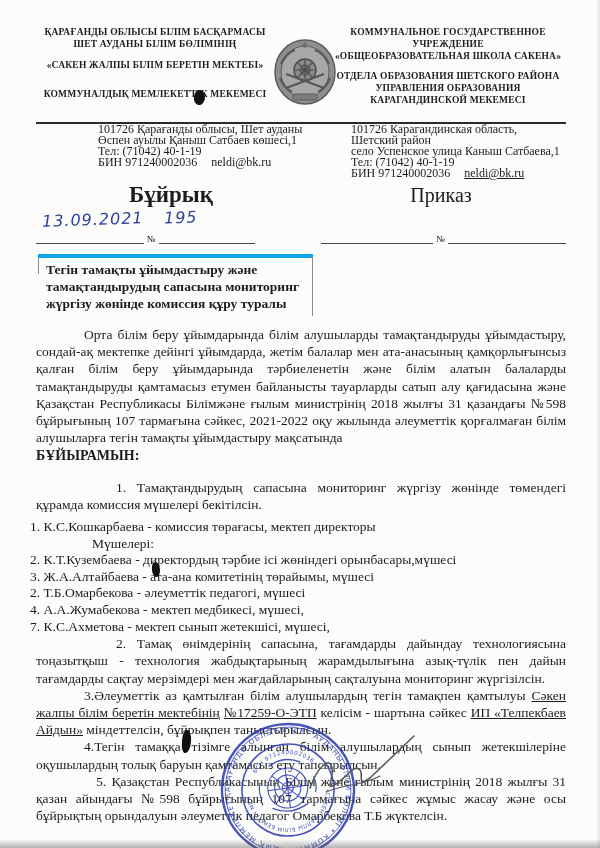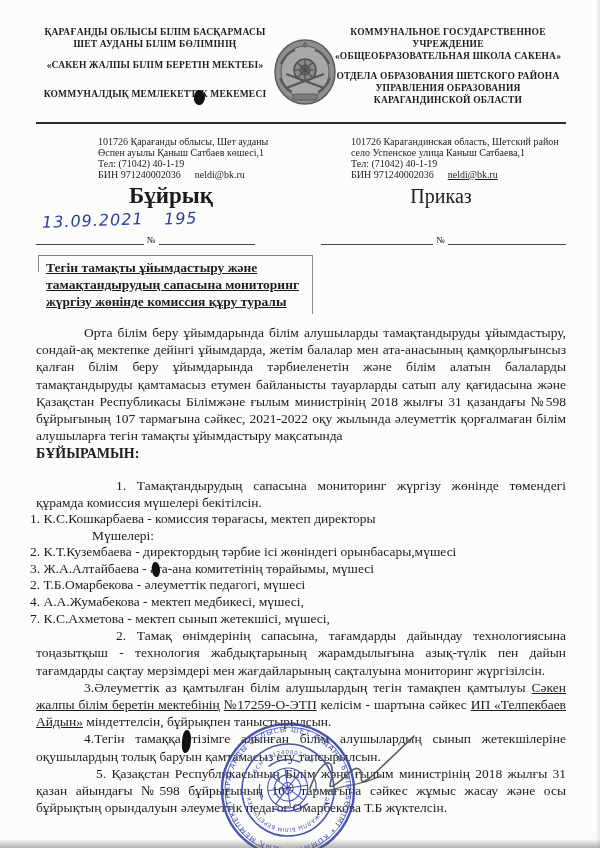--- a/index.html
+++ b/index.html
@@ -12,21 +12,21 @@
   .inner{padding:26px 34px 0 36px;}
   
   .org-header{display:flex;justify-content:space-between;position:relative;min-height:92px;gap:36px;}
   .org-left{width:238px;text-align:center;font-weight:bold;font-size:9.5px;line-height:12px;letter-spacing:.2px;}
   .org-right{width:236px;text-align:center;font-weight:bold;font-size:9.5px;line-height:12px;letter-spacing:.2px;padding-left:20px;}
   .org-gap{height:9px;}
   .org-gap-sm{height:8px;}
   .emblem-wrap{position:absolute;left:236px;top:12px;width:66px;height:74px;}
   .rule{border:none;border-top:2px solid #2a2a2c;margin:4px 0 0 0;}
   
-  .contacts{display:flex;justify-content:space-between;margin-top:12px;font-size:10px;line-height:11px;}
+  .contacts{display:flex;justify-content:space-between;margin-top:0;font-size:12px;line-height:11px;}
   .contacts .c-left{margin-left:62px;width:220px;}
   .contacts .c-right{width:215px;}
   .email{margin-left:14px;}
   .email.u{text-decoration:underline;}
   
   .titles{display:flex;justify-content:space-between;margin-top:3px;align-items:center;}
   .titles .t-left{width:270px;text-align:center;font-size:23px;font-weight:bold;}
   .titles .t-right{width:250px;text-align:center;font-size:20px;}
   
   .numrow{display:flex;justify-content:space-between;margin-top:14px;height:22px;font-size:10px;}
@@ -34,30 +34,30 @@
   .blankline{display:inline-block;border-bottom:1px solid #444;height:14px;}
   .nosign{margin:0 3px;font-size:9px;}
   .hand{position:absolute;color:#2b3f9e;font-family:"DejaVu Sans",sans-serif;font-style:italic;
         font-size:16px;letter-spacing:1px;transform:rotate(-2deg);white-space:nowrap;}
   .hand.date{left:6px;top:-12px;}
   .hand.num{left:128px;top:-14px;}
   
   .subject{position:relative;margin:10px 4px 0 2px;width:262px;
            font-weight:bold;font-size:13.5px;line-height:17px;
            padding:3px 4px 4px 8px;
-           border-top:1px solid #0ea5e9;border-right:1px solid #8b8b8b;text-decoration:underline;}
+           border-top:4px solid #0ea5e9;border-right:1px solid #8b8b8b;}
   .subject::before{content:"";position:absolute;left:0;top:0;width:1px;height:16px;background:#8b8b8b;}
   
   .bodytext{margin-top:10px;font-size:13.5px;line-height:17.2px;text-align:justify;}
   .p{margin:0;}
   .ind48{text-indent:48px;}
   .ind60{text-indent:60px;}
   .ind80{text-indent:80px;}
   .resolve{font-weight:bold;font-size:14px;margin-top:1px;}
-  .members{font-size:13.5px;line-height:16.6px;margin-left:-6px;}
+  .members{margin-top:6px;font-size:13.5px;line-height:16.6px;margin-left:-6px;}
   .members .m-sub{margin-left:62px;}
   .useg{text-decoration:underline;}
   
   .stamp{position:absolute;left:212px;top:714px;width:152px;height:152px;opacity:.88;transform:rotate(-8deg);}
   .signature-ink{position:absolute;left:296px;top:726px;width:140px;height:90px;}
   .blob{position:absolute;background:#111;border-radius:45% 55% 50% 50%;}
   .blob1{left:194px;top:90px;width:11px;height:15px;transform:rotate(8deg);}
   .blob2{left:152px;top:562px;width:8px;height:15px;transform:rotate(-4deg);}
   .blob3{left:182px;top:730px;width:9px;height:23px;border-radius:50% 50% 60% 40%;transform:rotate(3deg);}
   .edge-bottom{position:absolute;left:0;right:0;bottom:0;height:9px;
@@ -97,21 +97,21 @@
           <path d="M30 8 l3 -5 3 5 -3 2 z" fill="#6f6f6f"></path>
         </svg>
       </div>
 
       <div class="org-right">
         <div>КОММУНАЛЬНОЕ  ГОСУДАРСТВЕННОЕ УЧРЕЖДЕНИЕ</div>
         <div>«ОБЩЕОБРАЗОВАТЕЛЬНАЯ  ШКОЛА  САКЕНА»</div>
         <div class="org-gap-sm"></div>
         <div>ОТДЕЛА ОБРАЗОВАНИЯ ШЕТСКОГО  РАЙОНА</div>
         <div>УПРАВЛЕНИЯ  ОБРАЗОВАНИЯ</div>
-        <div>КАРАГАНДИНСКОЙ  ОБЛАСТИ</div>
+        <div>КАРАГАНДИНСКОЙ  МЕКЕМЕСІ</div>
       </div>
     </div>
 
     <hr class="rule">
 
     <div class="contacts">
       <div class="c-left">
         <div>101726 Қарағанды облысы, Шет ауданы</div>
         <div>Өспен ауылы   Қаныш Сатбаев көшесі,1</div>
         <div>Тел: (71042) 40-1-19</div>

